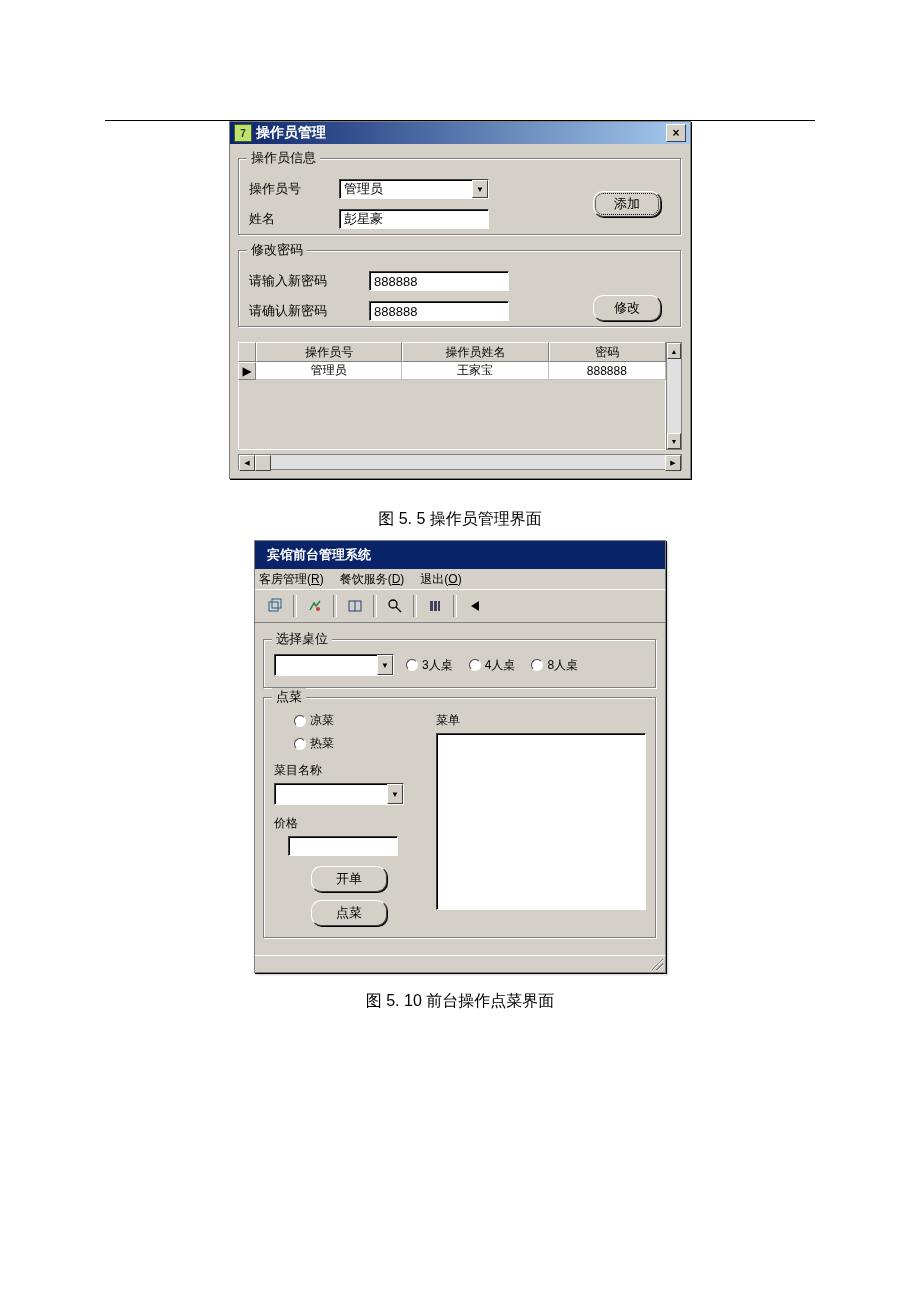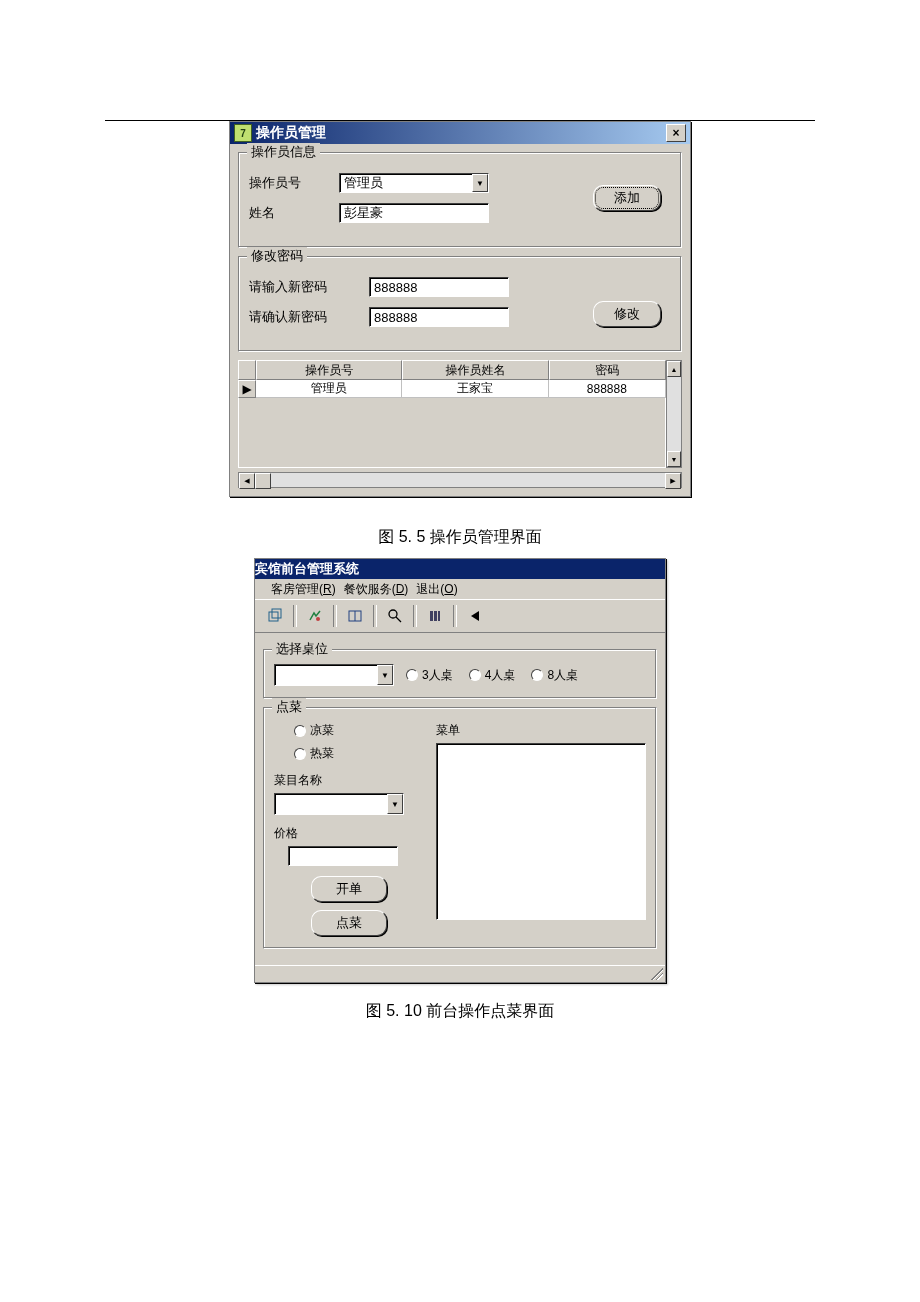--- a/index.html
+++ b/index.html
@@ -71,22 +71,22 @@
     font-size: 12px;
     font-weight: bold;
     display: flex; align-items: center; justify-content: center;
     line-height: 1;
   }
   .groupbox {
     border: 1px solid #808080;
     border-right-color: #fff;
     border-bottom-color: #fff;
     box-shadow: inset -1px -1px 0 #808080, inset 1px 1px 0 #fff;
-    margin: 8px 8px;
-    padding: 20px 10px 24px;
+    margin: 14px 8px;
+    padding: 20px 10px 6px;
     position: relative;
   }
   .group-legend {
     position: absolute;
     top: -10px;
     left: 8px;
     background: #d4d0c8;
     padding: 0 4px;
     font-size: 13px;
   }
@@ -213,37 +213,37 @@
   
   .win2 {
     width: 410px;
     margin: 0 auto 18px;
     background: #d4d0c8;
     border: 1px solid #808080;
     box-shadow: 1px 1px 0 #000, 2px 2px 2px rgba(0,0,0,0.2);
     position: relative;
   }
   .titlebar2 {
-    height: 20px;
+    height: 28px;
     display: flex;
     align-items: center;
-    padding: 0 0;
+    padding: 0 12px;
     background: #0a246a;
     color: #fff;
     font-weight: bold;
     font-size: 13px;
   }
   .menubar {
     height: 20px;
     display: flex;
     align-items: center;
-    padding: 0 16px;
+    padding: 0 4px;
     background: #d4d0c8;
     font-size: 12px;
-    gap: 8px;
+    gap: 16px;
   }
   .menu-item .mn-key { text-decoration: underline; }
   .toolbar {
     height: 28px;
     display: flex;
     align-items: center;
     padding: 2px 4px;
     border-top: 1px solid #fff;
     border-bottom: 1px solid #808080;
   }

